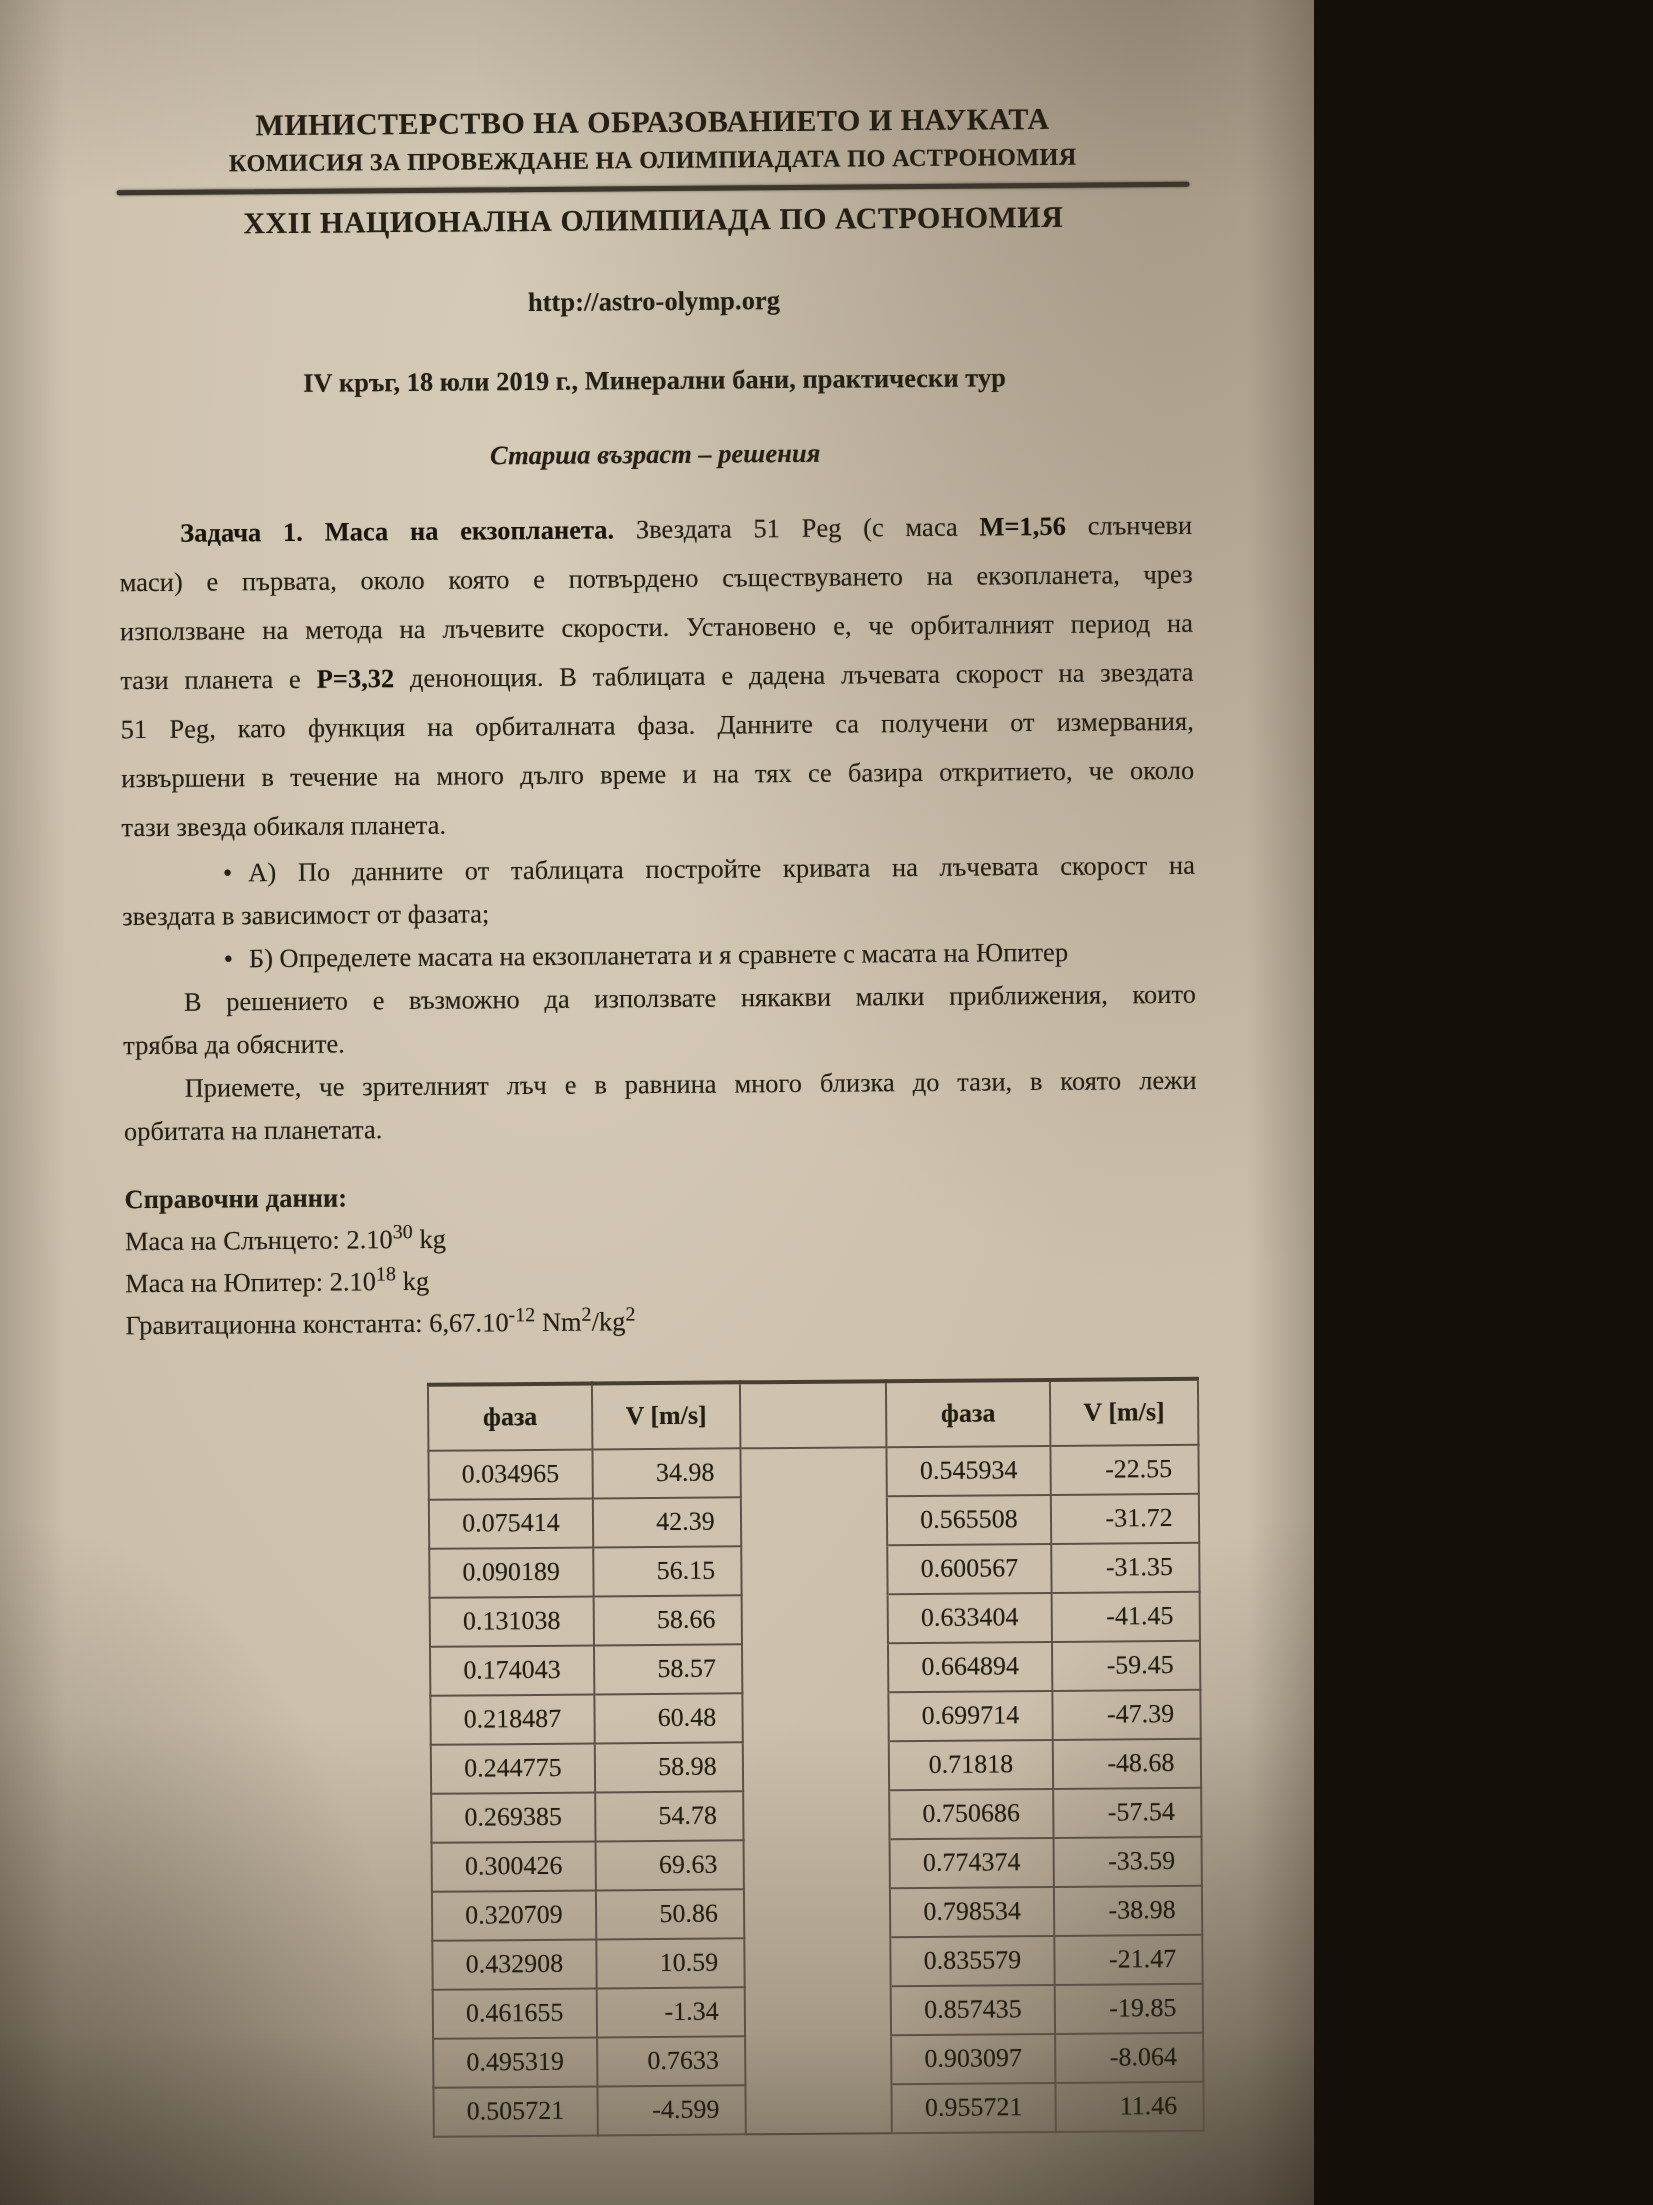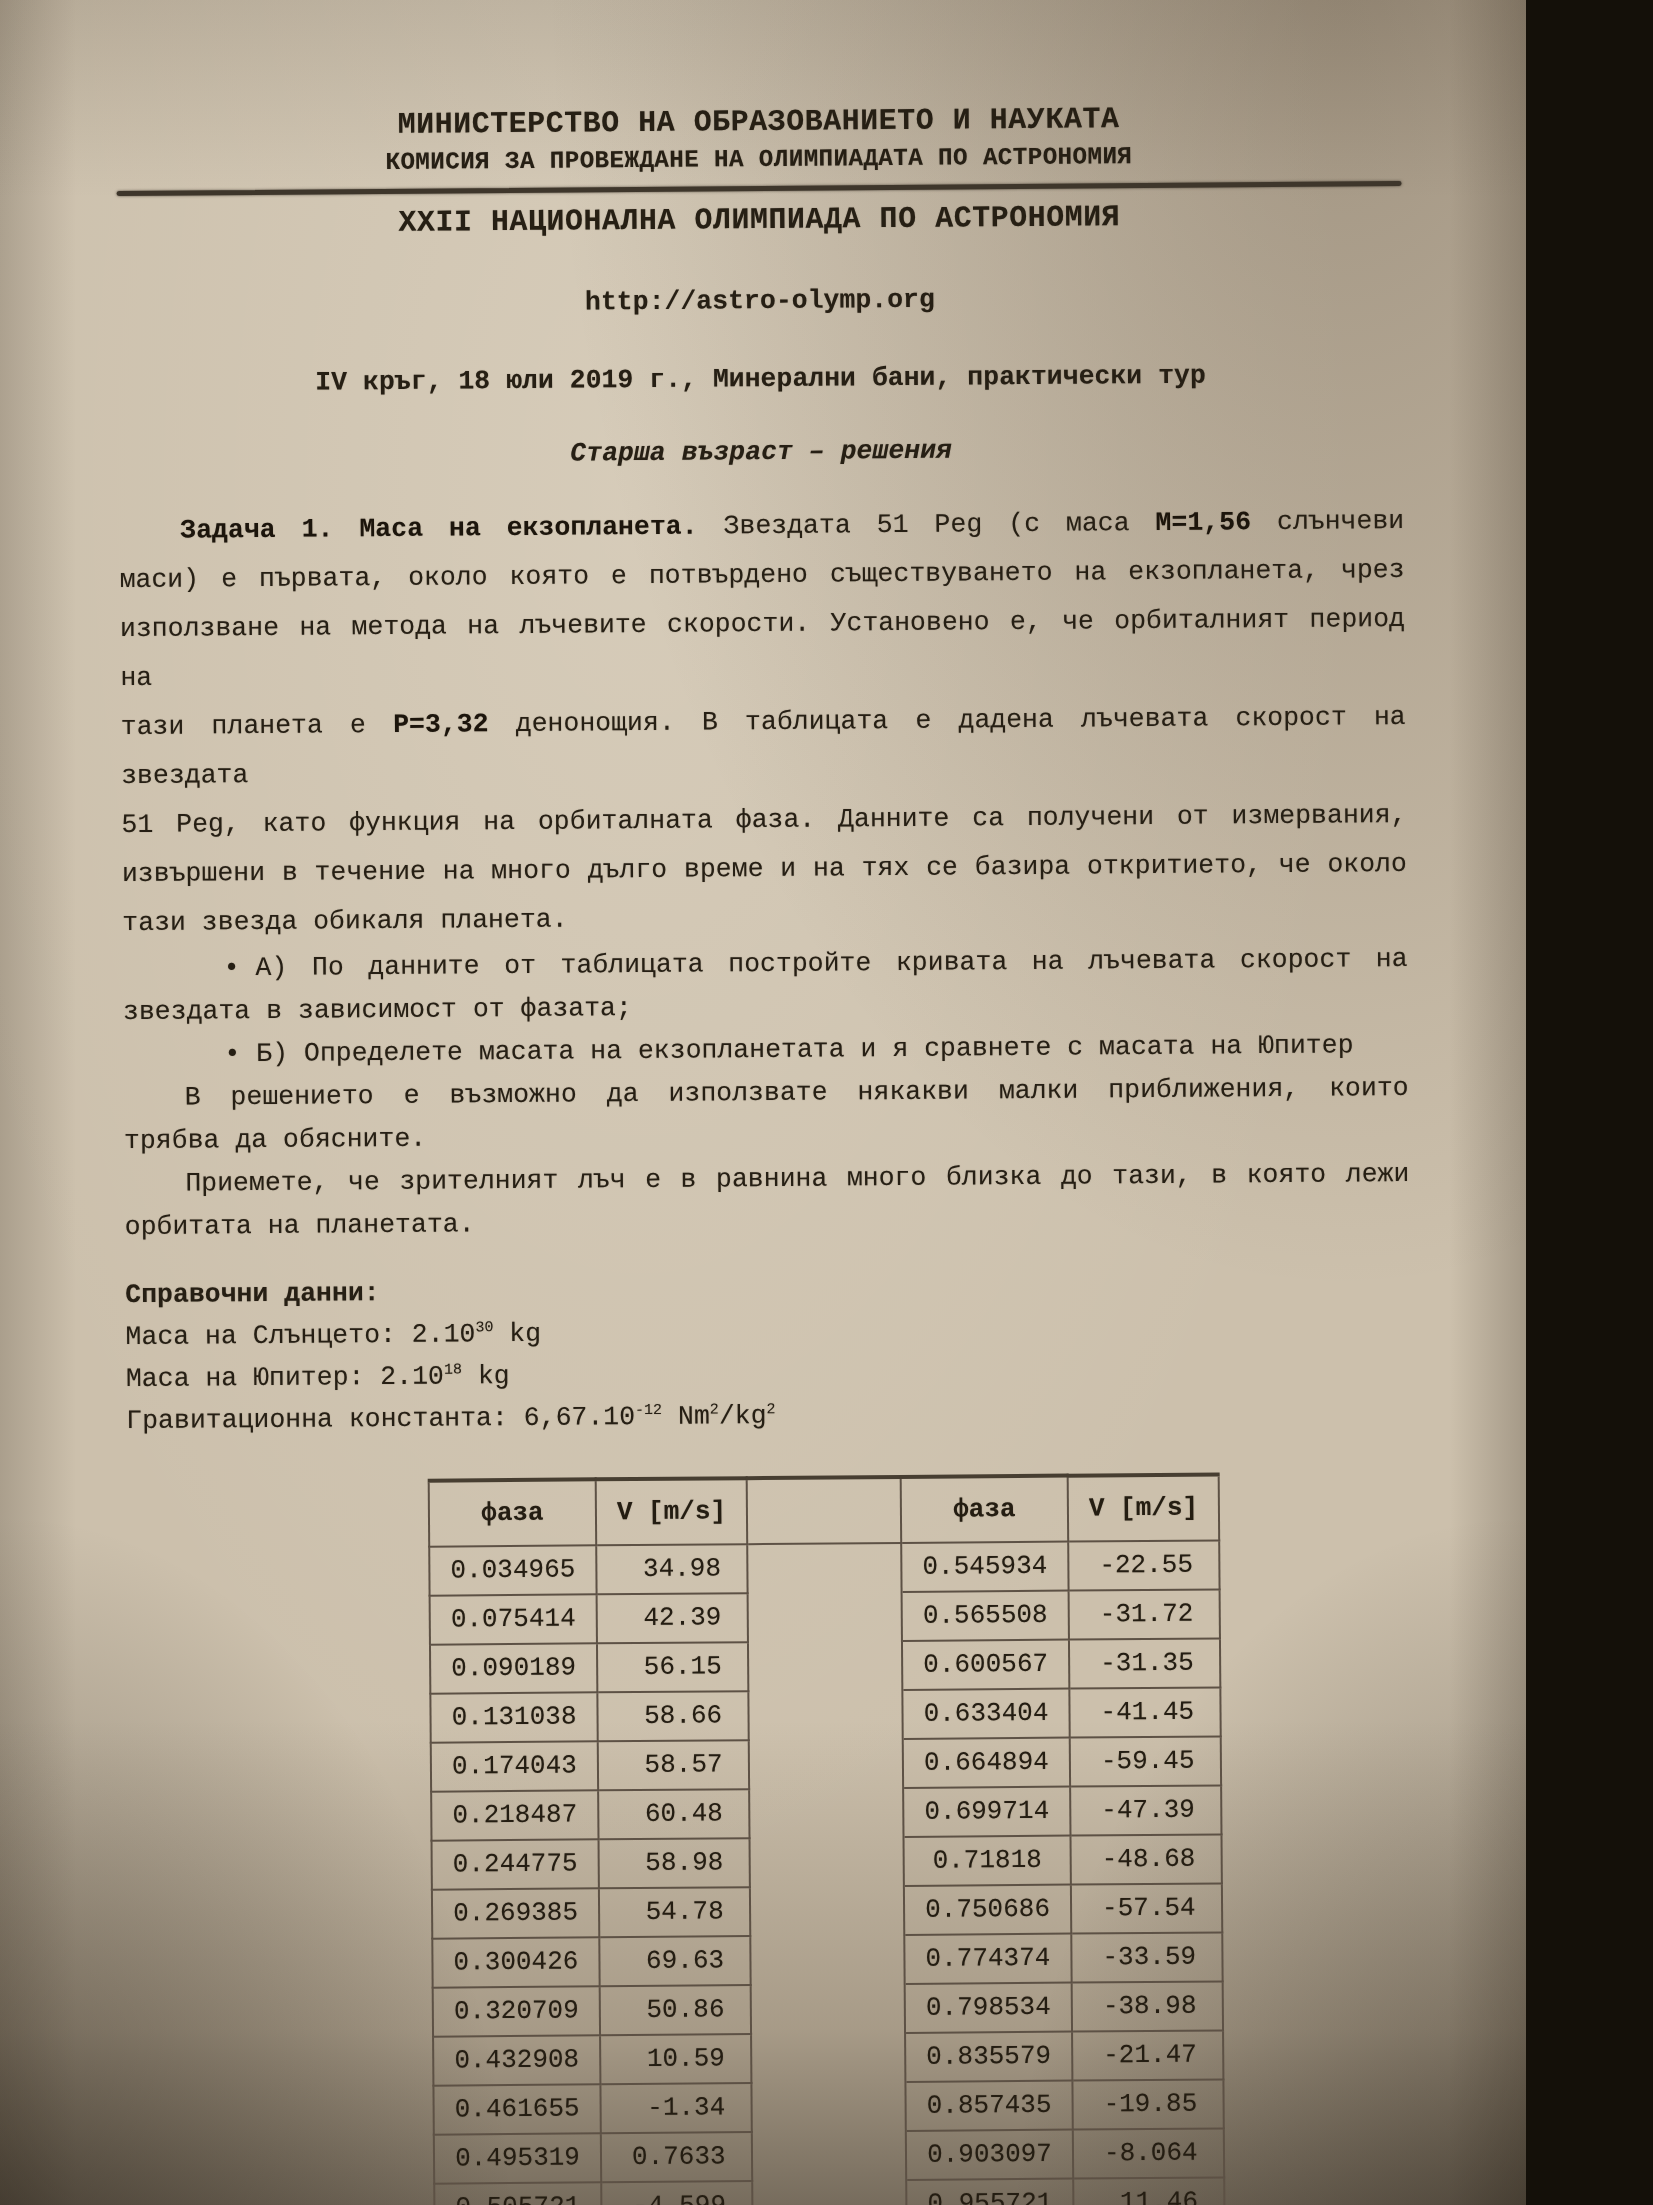--- a/index.html
+++ b/index.html
@@ -1,30 +1,29 @@
 <!DOCTYPE html>
 <html lang="bg" style="font-size:8.5px"><head>
 <meta charset="utf-8">
 <style>
   html,body{margin:0;padding:0;}
   body{
     width:1654px;height:2205px;overflow:hidden;background:#141009;
     font-family:"Liberation Serif","DejaVu Serif",serif;
   }
   .photo{
-    position:relative;width:1526px;height:2205px;overflow:hidden;
+    position:relative;width:1314px;height:2205px;overflow:hidden;
     background:
       radial-gradient(ellipse at 88% -2%, rgba(59,44,28,0.30), transparent 42%),
       radial-gradient(ellipse at 42% 22%, rgba(255,250,238,0.20), transparent 58%),
       radial-gradient(ellipse at 0% 104%, rgba(28,22,14,0.50), transparent 24%),
       radial-gradient(ellipse at 100% 104%, rgba(28,22,14,0.45), transparent 24%),
       linear-gradient(180deg, rgba(62,50,35,0.16) 0%, rgba(0,0,0,0) 9%, rgba(0,0,0,0) 78%, rgba(72,58,40,0.28) 92%, rgba(40,31,20,0.52) 100%),
       linear-gradient(90deg, rgba(50,40,28,0.22) 0%, transparent 5%, transparent 95%, rgba(50,40,28,0.26) 100%),
       #ccc0ac;
-    font-family: Liberation Mono, monospace;
   }
   .sheet{
     position:absolute;inset:0;
     padding:105px 119px 0 122px;
     transform:rotate(-0.45deg);
     transform-origin:50% 40%;
     color:#261f14;
     text-shadow:0 0 1.1px rgba(52,42,29,0.40);
   }
   .hl{font-weight:bold;text-align:center;}
@@ -40,21 +39,21 @@
   .block-a .ln{line-height:49px;}
   .block-b .ln{line-height:43px;}
   .ln.end{text-align-last:left;}
   .ln.i1{text-indent:61px;}
   .ln.ib{text-indent:101px;}
   .ln b{color:#1c150c;}
   .bm{margin-right:16px;}
   .ref{margin-top:24.4px;}
   .ref .ln{line-height:42px;text-align:left;text-align-last:left;}
   .ref-title{font-weight:bold;}
-  sup{font-size:15px;line-height:0;text-align:center;}
+  sup{font-size:20px;line-height:0;text-align:center;}
   table{
     margin:39px 0 0 301px;border-collapse:collapse;
     font-size:26px;color:#241d12;
     border:2.7px solid #544a3d;border-top:4.8px solid #473e31;
   }
   th,td{border:2.1px solid #5d5145;}
   th{height:63px;font-weight:bold;text-align:center;padding:0 5.3px;}
   td{height:47px;padding:0 5.3px;}
   col.c1{width:167px;}col.c2{width:151px;}col.c3{width:154px;}col.c4{width:167px;}col.c5{width:151px;}
   tbody td:nth-child(1),tbody td:nth-child(4){text-align:center;}

